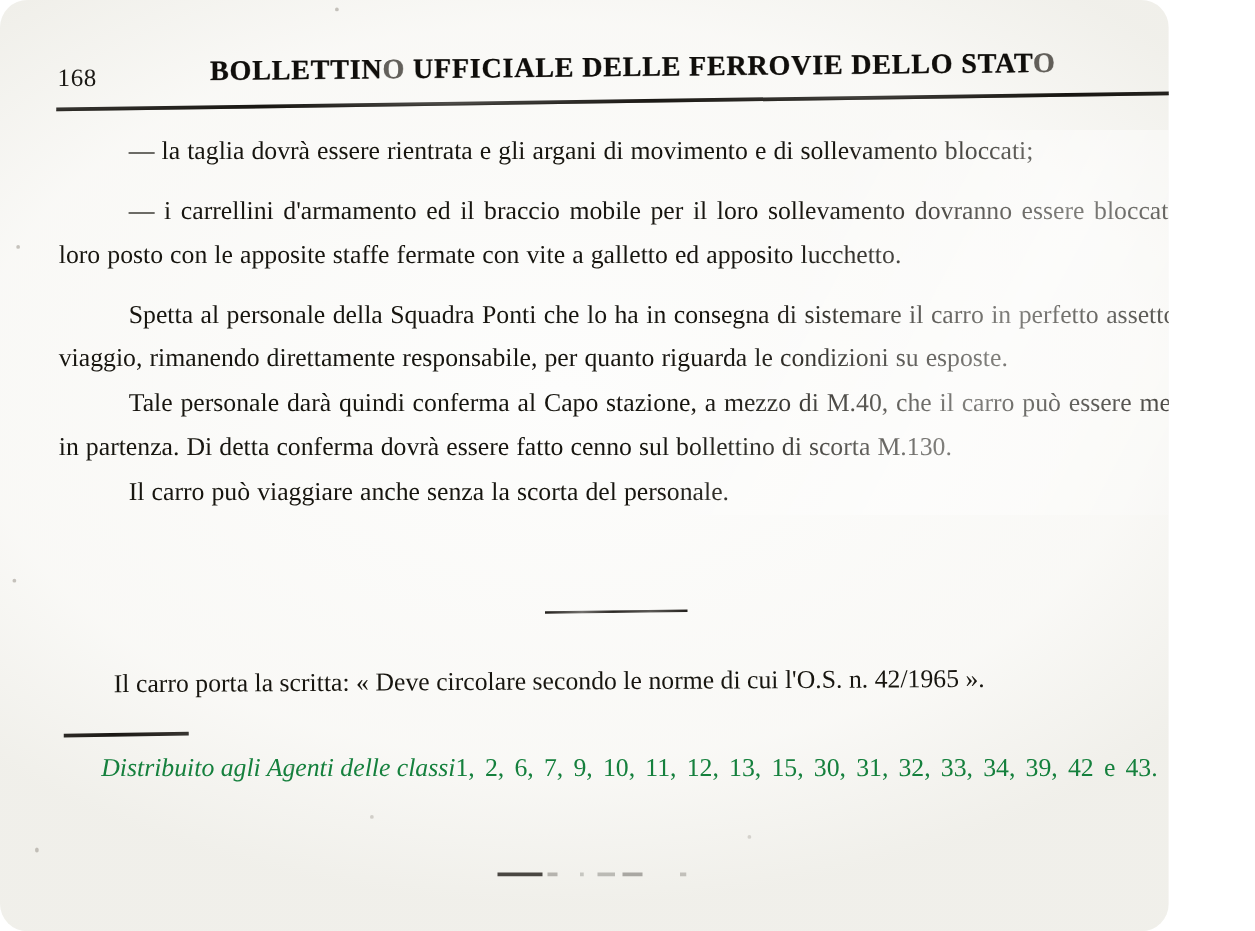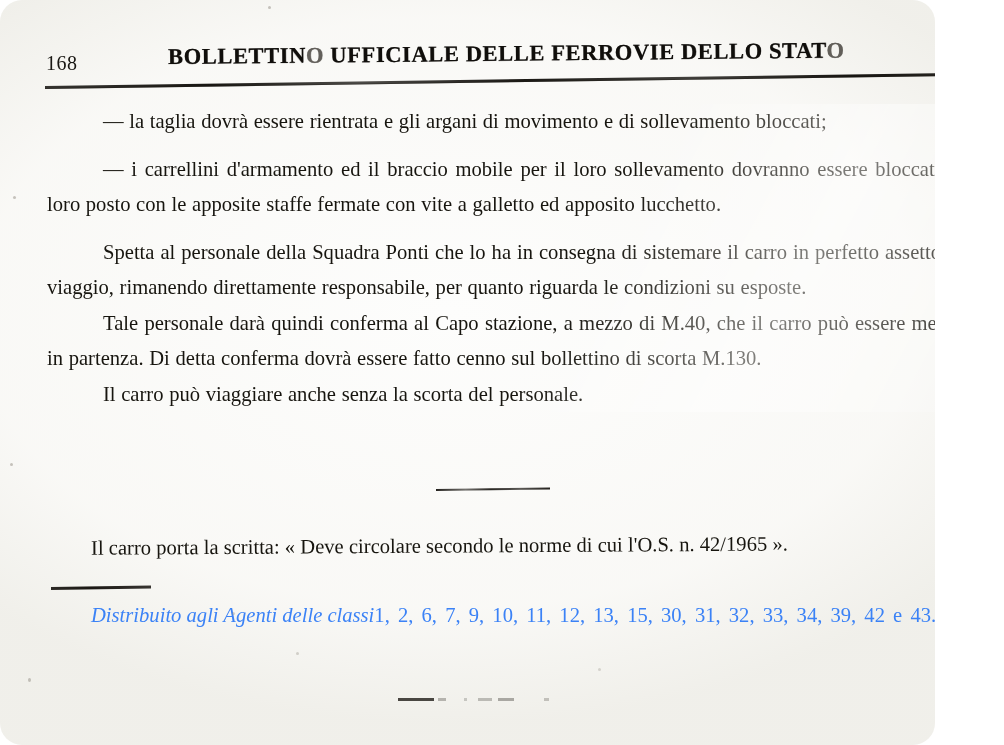--- a/index.html
+++ b/index.html
@@ -167,28 +167,28 @@
       rgba(22,19,15,0.9) 0%,
       rgba(22,19,15,0.98) 40%,
       rgba(22,19,15,0.85) 100%);
     transform: rotate(-0.9deg);
     transform-origin: left center;
   }
 
   
   .distribution {
     position: absolute;
-    left: 47px;
+    left: 37px;
     top: 598px;
     width: 916px;
     font-size: 20.6px;
     line-height: 34.5px;
     text-align: justify;
     text-indent: 44px;
-    color: #3b82f6;
+    color: #15803d;
   }
   .distribution .ital {
     font-style: italic;
   }
   .distribution .nums {
     word-spacing: 3px;
   }
 
   
   .bottom-marks {

